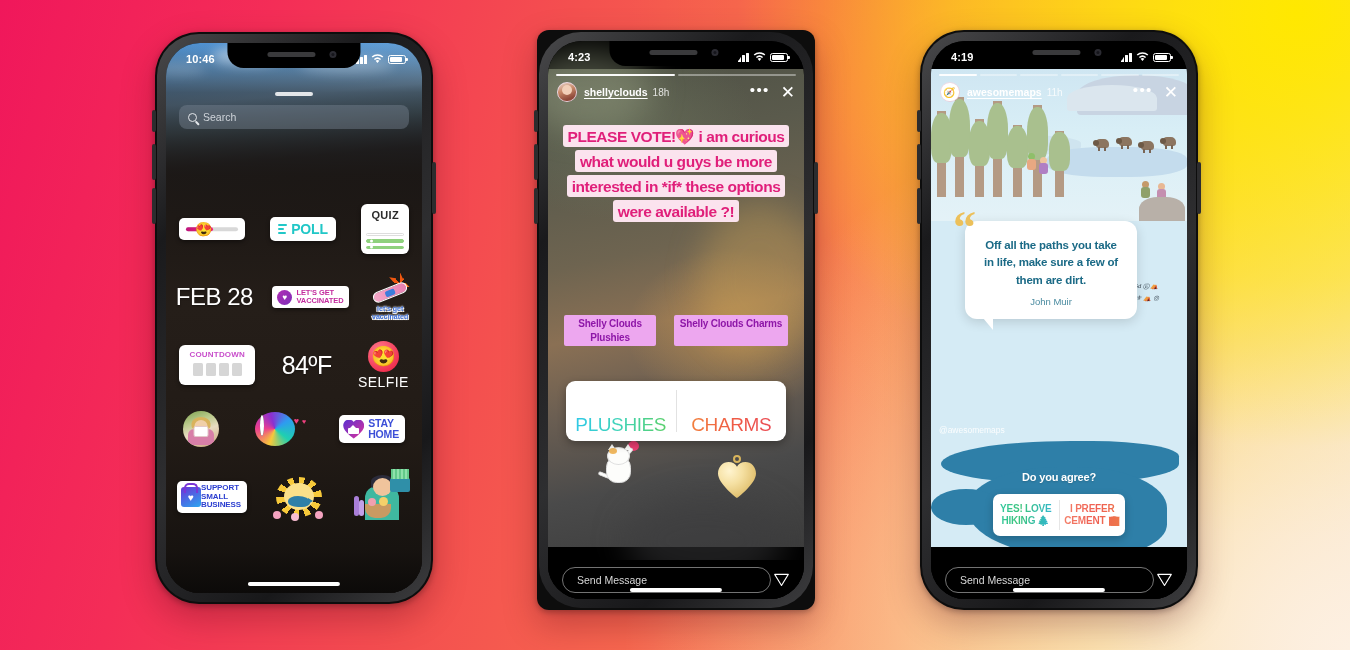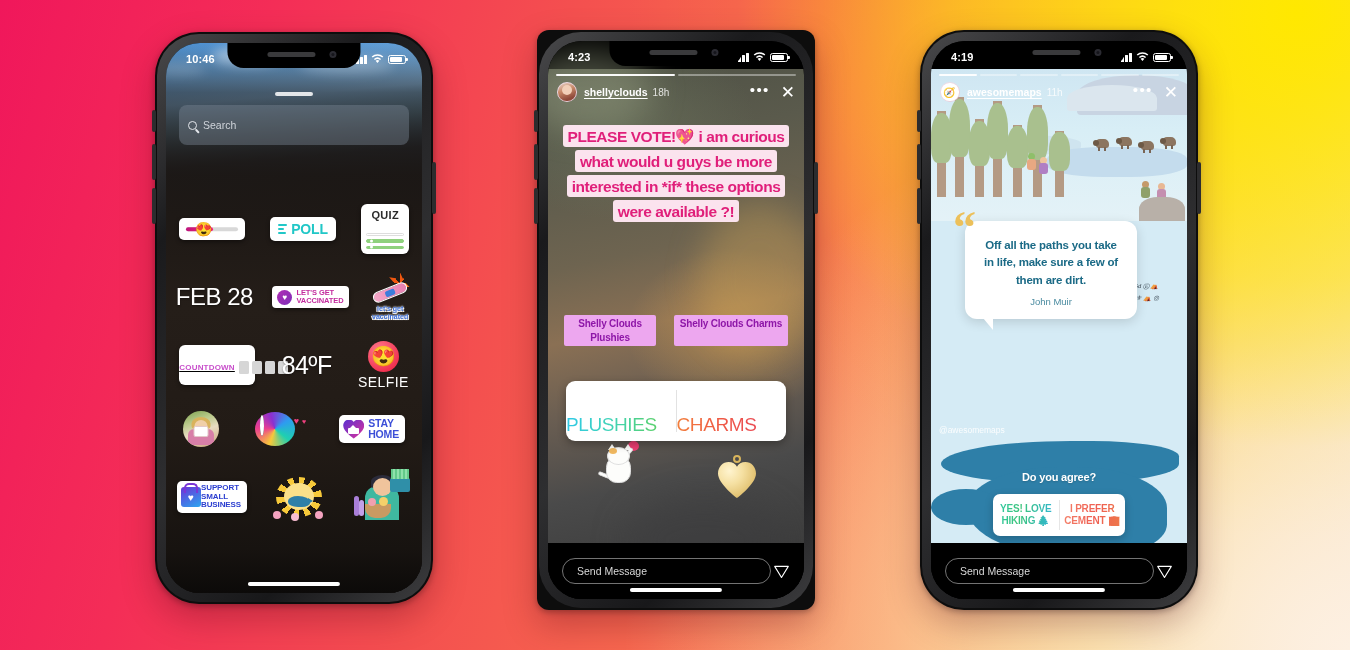--- a/index.html
+++ b/index.html
@@ -60,21 +60,21 @@
   
   #phone1 { left: 155px; top: 32px; width: 278px; height: 572px; }
   .tray-bg { position:absolute; inset:0;
     background:
       linear-gradient(180deg, rgba(9,9,12,0) 0%, rgba(12,10,10,.55) 9%, rgba(26,21,18,.92) 24%, #251e19 48%, #221b16 72%, #171310 92%, #0c0a09 100%),
       linear-gradient(175deg, #4c8fd0 0%, #6fa9dd 6%, #8fbde3 11%, #6f94a8 16%, #3a4450 22%, #20232a 33%, #1a1410 55%, #120e0b 100%);
   }
   .cloud { position:absolute; border-radius:50%; background:rgba(255,255,255,.45); filter: blur(6px); }
   .tray-handle { position:absolute; top:49px; left:50%; transform:translateX(-50%);
                  width:38px; height:4px; background:rgba(255,255,255,.85); border-radius:3px; z-index:6;}
-  .searchbar { position:absolute; top:62px; left:13px; right:13px; height:40px;
+  .searchbar { position:absolute; top:62px; left:13px; right:13px; height:24px;
                border-radius:8px; background:rgba(125,135,150,.42);
                display:flex; align-items:center; gap:6px; padding:0 9px; z-index:6; }
   .searchbar .q { width:9px; height:9px; border:1.6px solid #e3e6ea; border-radius:50%; position:relative; flex:none;}
   .searchbar .q::after { content:""; position:absolute; right:-3.5px; bottom:-3px; width:4.5px; height:1.6px;
                          background:#e3e6ea; transform:rotate(45deg); border-radius:1px;}
   .searchbar span { color:#cfd4da; font-size:10.5px; }
 
   .stickgrid { position:absolute; top:98px; left:0; right:0; bottom:0; z-index:6; }
   .strow { position:absolute; left:0; right:0; display:flex; justify-content:space-around; align-items:center; }
 
@@ -124,21 +124,21 @@
                  border:1.4px solid #fff;}
   .bandaid .bd::after{content:"";position:absolute;left:12px;top:2px;width:10px;height:6px;border-radius:2px;background:#3c7ddb;}
   .bandaid .spark { position:absolute; right:1px; top:-1px; width:22px; height:19px;
                     background:
                       conic-gradient(from 0deg at 50% 60%, #f0570f 0 10%, transparent 10% 20%, #fa7a22 20% 30%, transparent 30% 40%,
                       #f0570f 40% 50%, transparent 50% 60%, #fa7a22 60% 70%, transparent 70% 80%, #f0570f 80% 90%, transparent 90%);
                     clip-path: polygon(50% 0,62% 30%,100% 22%,74% 52%,96% 78%,58% 70%,46% 100%,34% 70%,2% 80%,22% 52%,0 24%,38% 30%); }
   .vacc2-tx { font-size:7px; color:#3c6fd8; font-weight:800; text-align:center; line-height:1.1;
               text-shadow: 0 0 2px #fff, 0 0 2px #fff, 1px 1px 0 #fff, -1px 1px 0 #fff;}
 
-  .st-count { width:76px;height:40px; border-radius:6px; gap:4px; padding-top:5px; justify-content:flex-start;text-decoration:underline;}
+  .st-count { width:76px;height:40px; border-radius:6px; flex-direction:column; gap:4px; padding-top:5px; justify-content:flex-start;}
   .st-count .ct { font-size:8px; color:#c84ecb; letter-spacing:.2px;}
   .ct-boxes { display:flex; gap:3px; }
   .ct-boxes i { width:10px;height:13px;background:#d6d6d6;border-radius:1.5px;display:block;}
   .st-temp { font-size:25px; color:#fff; font-weight:400; letter-spacing:-.6px; text-shadow:0 1px 2px rgba(0,0,0,.4);}
   .st-selfie { background:transparent; box-shadow:none; flex-direction:column; gap:2px;}
   .selfie-ic { width:31px;height:31px;border-radius:50%;
                background:radial-gradient(circle at 36% 30%, #ff7b8e, #f0304f 75%);
                display:flex;align-items:center;justify-content:center;font-size:20px;}
   .selfie-tx{font-size:14px;color:#fff;font-weight:400;letter-spacing:.4px;}
 
@@ -216,21 +216,21 @@
             background:linear-gradient(135deg,#f0e0e8,#e8c8d8); }
   .avatar div { width:100%;height:100%;border-radius:50%; overflow:hidden; position:relative;}
   .av1 { background:linear-gradient(160deg,#e8d5cc 0%,#c98a6a 40%,#8f4a3a 80%); }
   .av1::after{content:"";position:absolute;left:20%;top:8%;width:60%;height:60%;border-radius:50%;background:#f2cfb8;}
   .av2 { background:#fff; display:flex;align-items:center;justify-content:center; font-size:10px; color:#333;}
   .st-user { font-size:10.5px; color:#fff; font-weight:700; text-decoration:underline; text-underline-offset:1.5px;}
   .st-time { font-size:10px; color:rgba(255,255,255,.82); font-weight:400; margin-left:-2px;}
   .st-spacer { flex:1; }
   .st-dots { color:#fff; font-size:15px; letter-spacing:1.4px; line-height:0; padding-bottom:5px;}
   .st-close { color:#fff; font-size:17px; font-weight:300; line-height:1; margin-left:4px;}
-  .msgbar { position:absolute; bottom:0; left:0; right:0; height:56px; background:#000;
+  .msgbar { position:absolute; bottom:0; left:0; right:0; height:39px; background:#000;
             display:flex; align-items:center; gap:2px; padding:0 14px; z-index:22;}
   .msg-input { flex:1; height:26px; border-radius:14px; border:1px solid rgba(255,255,255,.45);
                display:flex; align-items:center; padding:0 14px; color:#d8d8d8; font-size:10.5px;}
   .send-ic { width:17px;height:17px; flex:none; }
 
   
   #phone2 { left: 537px; top: 30px; width: 278px; height: 580px; border-radius: 12px; }
   .p2-media { top:28px; bottom:52px;
     background:
       radial-gradient(ellipse 150px 120px at 72% 55%, rgba(215,160,80,.55), transparent 70%),
@@ -242,21 +242,21 @@
   .vote-text span { display:inline; background:#fbe3ee; color:#e01f7a;
                     font-size:15.5px; font-weight:800; line-height:1.62; letter-spacing:-.45px;
                     padding:2.5px 5px; box-decoration-break:clone; -webkit-box-decoration-break:clone;
                     border-radius:3px; }
   .tags { position:absolute; top:274px; left:16px; right:16px; z-index:12; display:flex; justify-content:space-between;}
   .tag { background:#eda7ef; color:#8e17a8; font-size:10px; font-weight:800; line-height:1.35;
          padding:2px 6px; border-radius:2px; text-align:center; letter-spacing:-.2px; }
   .tag.t1 { max-width:92px; }
   .poll2 { position:absolute; top:340px; left:18px; right:18px; height:60px; z-index:13;
            background:#fff; border-radius:9px; display:flex; box-shadow:0 3px 9px rgba(0,0,0,.3);}
-  .poll2 .opt { flex:1; display:flex; align-items:center; justify-content:flex-start;
+  .poll2 .opt { flex:1; display:flex; align-items:center; justify-content:center;
                 font-size:19px; font-weight:400; letter-spacing:-.4px;margin-top:28px; }
   .poll2 .divider { width:1px; background:#e2e2e2; margin:9px 0;}
   .g-plush { background:linear-gradient(95deg,#2fc9e8 0%,#3fd3b8 48%,#5ad06a 100%);
              -webkit-background-clip:text; background-clip:text; color:transparent;}
   .g-charm { background:linear-gradient(95deg,#f2803c 0%,#ef5a46 55%,#ea4a52 100%);
              -webkit-background-clip:text; background-clip:text; color:transparent;}
   .cat { position:absolute; left:52px; top:402px; width:40px;height:50px; z-index:12;}
   .cat .bod{position:absolute;left:6px;top:12px;width:25px;height:28px;border-radius:13px 13px 11px 11px;background:#fdfdfb;border:1px solid #ddd;}
   .cat .hd{position:absolute;left:7px;top:4px;width:23px;height:18px;border-radius:50%;background:#fdfdfb;border:1px solid #ddd;}
   .cat .ear{position:absolute;top:1px;width:0;height:0;border-left:4px solid transparent;border-right:4px solid transparent;border-bottom:6px solid #fdfdfb;}

